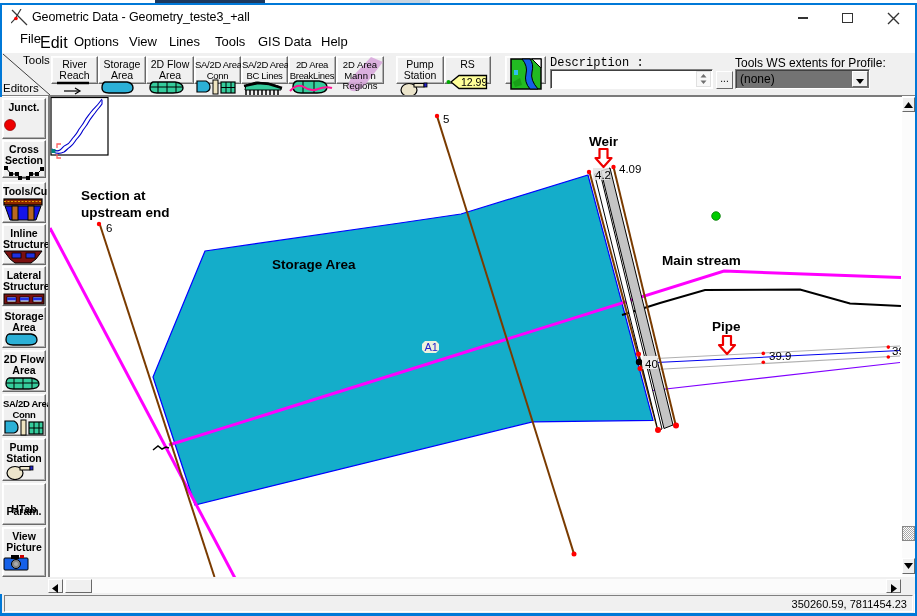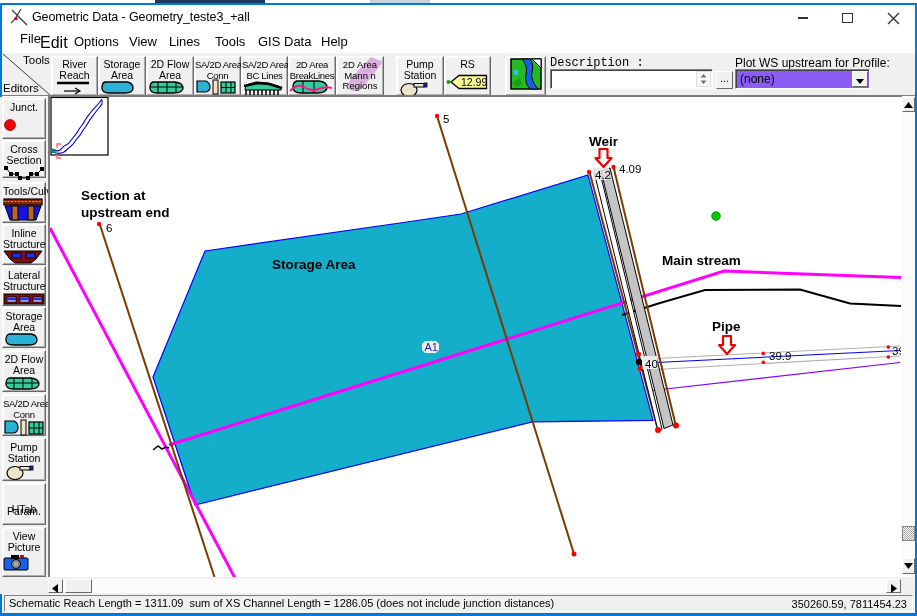--- a/index.html
+++ b/index.html
@@ -3,24 +3,24 @@
 <meta charset="utf-8">
 <style>
 * { margin:0; padding:0; box-sizing:border-box; }
 html,body { width:917px; height:616px; overflow:hidden; }
 body { font-family:"Liberation Sans", sans-serif; background:#fff; position:relative; }
 .abs { position:absolute; }
 #topstrip { position:absolute; left:0; top:0; width:917px; height:3px; background:#fff; }
 #titlebar { position:absolute; left:2px; top:5px; width:913px; height:26px; background:#fff; }
 #menubar { position:absolute; left:2px; top:31px; width:913px; height:22px; background:#fff; }
 #toolbar { position:absolute; left:2px; top:53px; width:913px; height:43px; background:#f0f0f0; border-bottom:1px solid #808080;}
-.tbtn { position:absolute; top:3px; height:40px; background:#f0f0f0; border:1px solid; border-color:#ffffff #696969 #696969 #ffffff; box-shadow: inset -1px -1px 0 #b0b0b0, inset 1px 1px 0 #fdfdfd; text-align:center; font-size:10.5px; line-height:11px; color:#000;}
+.tbtn { position:absolute; top:3px; height:28px; background:#f0f0f0; border:1px solid; border-color:#ffffff #696969 #696969 #ffffff; box-shadow: inset -1px -1px 0 #b0b0b0, inset 1px 1px 0 #fdfdfd; text-align:center; font-size:10.5px; line-height:11px; color:#000;}
 .tbtn .lbl { position:absolute; top:2px; left:0; right:0; text-align:center; white-space:nowrap; }
 .tbtn .ico { position:absolute; left:0; right:0; text-align:center; }
-.sbtn { position:absolute; left:2px; width:44px; background:#f0f0f0; border:1px solid; border-color:#ffffff #696969 #696969 #ffffff; box-shadow: inset -1px -1px 0 #b0b0b0, inset 1px 1px 0 #fdfdfd; text-align:center; font-size:10.5px; line-height:11px; color:#000;}
+.sbtn { position:absolute; left:2px; width:44px; background:#f0f0f0; border:1px solid; border-color:#ffffff #696969 #696969 #ffffff; box-shadow: inset -1px -1px 0 #b0b0b0, inset 1px 1px 0 #fdfdfd; text-align:center; font-size:10.5px; line-height:11px; color:#000;font-weight:bold;}
 .sbtn .lbl { position:absolute; top:3px; left:0; right:0; text-align:center; white-space:nowrap; }
 .sbtn .ico { position:absolute; left:0; right:0; text-align:center; }
 #sidebar { position:absolute; left:0; top:97px; width:48px; height:481px; background:#f0f0f0; }
 #canvas { position:absolute; left:48px; top:95px; width:854px; height:484px; background:#fff; border-left:2px solid #7b7b7b; border-top:2px solid #7b7b7b; }
 #vscroll { position:absolute; left:902px; top:97px; width:13px; height:480px; background:#fbfbfb; }
 #hscroll { position:absolute; left:48px; top:579px; width:853px; height:14px; background:#fbfbfb; }
 #botfill { position:absolute; left:0; top:577px; width:915px; height:17px; background:#f0f0f0; }
 #statusbar { position:absolute; left:2px; top:594px; width:912px; height:19px; background:#f0f0f0; }
 #statusfield { position:absolute; left:2px; top:1px; width:909px; height:17px; border:1px solid; border-color:#808080 #ffffff #ffffff #808080; font-size:11px; line-height:15px; color:#000; padding:0 4px; }
 </style>
@@ -149,22 +149,22 @@
   </div>
   <div class="abs" style="left:548px;top:3px;font-size:12px;font-family:Liberation Mono, monospace;">Description :</div>
   <div class="abs" style="left:548px;top:16px;width:163px;height:20px;background:#fff;border:1px solid;border-color:#808080 #fff #fff #808080;box-shadow:inset 1px 1px 0 #404040;">
      <div class="abs" style="right:1px;top:1px;width:15px;height:16px;background:#f8f8f8;border:1px solid #e0e0e0;">
        <svg width="13" height="14" viewBox="0 0 13 14">
           <path d="M6.5 2 L9.5 5.5 L3.5 5.5 Z M6.5 12 L9.5 8.5 L3.5 8.5 Z" fill="#707070"></path>
         </svg>
      </div>
   </div>
   <div class="abs" style="left:714px;top:18px;width:17px;height:18px;background:#f0f0f0;border:1px solid;border-color:#fff #696969 #696969 #fff;font-size:10px;text-align:center;line-height:14px;">...</div>
-  <div class="abs" style="left:733px;top:3px;font-size:12px;">Plot WS upstream for Profile:</div>
-  <div class="abs" style="left:733px;top:16px;width:135px;height:20px;background:#8b5cf6;border:1px solid;border-color:#808080 #fff #fff #808080;box-shadow:inset 1px 1px 0 #404040;">
+  <div class="abs" style="left:733px;top:3px;font-size:12px;">Tools WS extents for Profile:</div>
+  <div class="abs" style="left:733px;top:16px;width:135px;height:20px;background:#737373;border:1px solid;border-color:#808080 #fff #fff #808080;box-shadow:inset 1px 1px 0 #404040;">
     <div class="abs" style="left:4px;top:2px;font-size:12px;">(none)</div>
     <div class="abs" style="right:1px;top:1px;width:16px;height:16px;background:#f0f0f0;border:1px solid;border-color:#fff #696969 #696969 #fff;text-align:center;"><svg width="9" height="9" viewBox="0 0 9 9" style="margin-top:4px;">
           <path d="M0 2 L8 2 L4 7 Z" fill="#000"></path>
         </svg></div>
   </div>
 </div>
 
 <div id="sidebar">
   <div class="sbtn" style="top:1px;height:41px;">
     <div class="lbl">Junct.</div>
@@ -351,16 +351,15 @@
         <path d="M0 4.5 L6 0 L6 9 Z" fill="#000"></path>
       </svg></div>
   <div class="abs" style="left:17px;top:0;width:27px;height:14px;background:#f0f0f0;border:1px solid;border-color:#fff #696969 #696969 #fff;"></div>
   <div class="abs" style="left:838px;top:0;width:15px;height:14px;background:#f0f0f0;border:1px solid;border-color:#fff #696969 #696969 #fff;"><svg width="7" height="9" viewBox="0 0 7 9" style="margin:1px 4px;">
         <path d="M6 4.5 L0 0 L0 9 Z" fill="#000"></path>
       </svg></div>
 </div>
 
 <div id="statusbar">
   <div id="statusfield">
-    <span>Schematic Reach Length = 1311.09&nbsp;&nbsp;sum of XS Channel Length = 1286.05 (does not include junction distances)</span>
     <span style="position:absolute;right:5px;top:1px;">350260.59, 7811454.23</span>
   </div>
 </div>
 
 </body></html>

